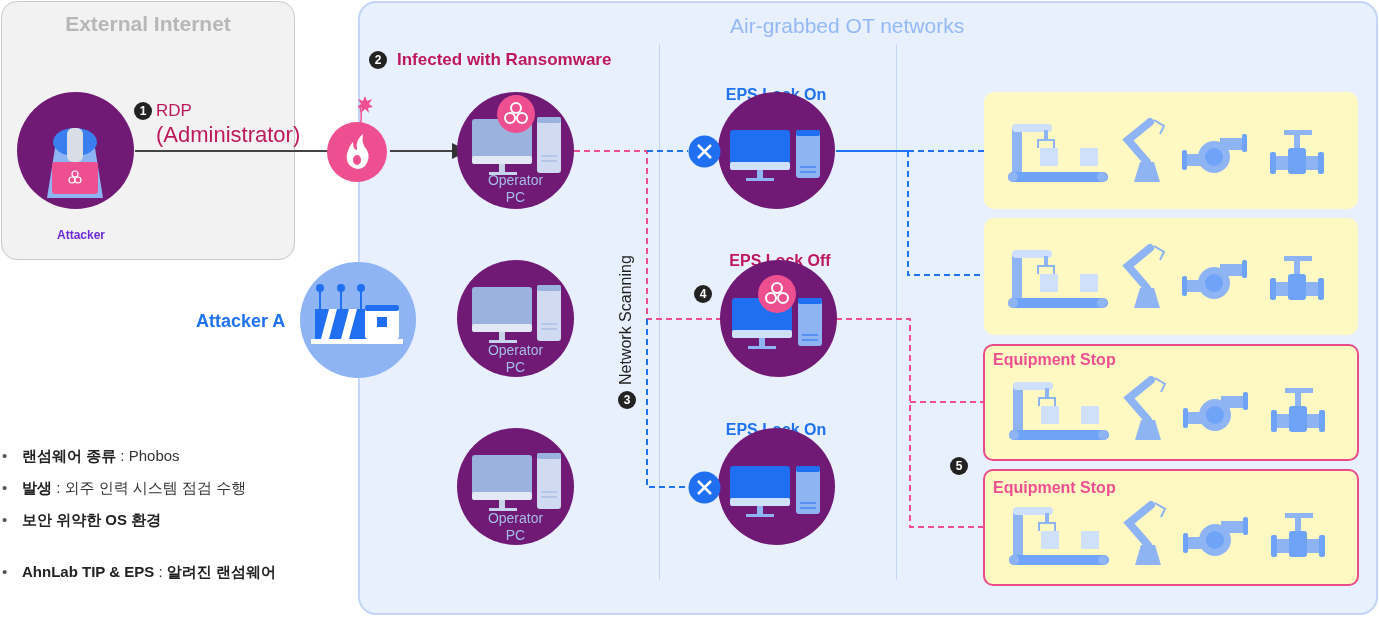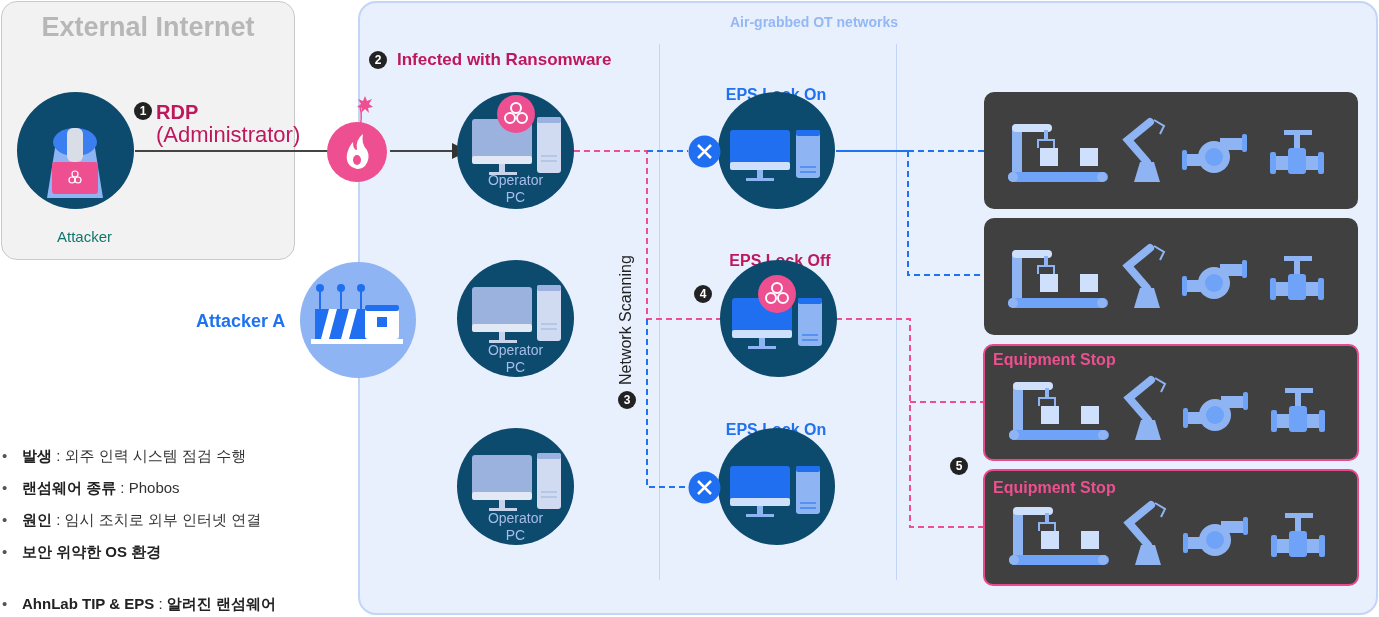--- a/index.html
+++ b/index.html
@@ -1,29 +1,29 @@
 <!DOCTYPE html>
 <html><head>
 <meta charset="utf-8">
 <style>
   html, body { margin:0; padding:0; background:#ffffff; }
   body { width:1379px; height:617px; position:relative; overflow:hidden; font-family:"Liberation Sans", "DejaVu Sans", sans-serif; }
   .abs { position:absolute; }
   .ext-box { left:1px; top:1px; width:294px; height:259px; background:#f2f2f2; border:1.5px solid #c9c9c9; border-radius:16px; box-sizing:border-box; }
-  .ext-title { left:0; top:12px; width:296px; text-align:center; font-size:27px; font-weight:bold; color:#b7b7b7; }
+  .ext-title { left:0; top:12px; width:296px; text-align:center; font-size:21px; font-weight:bold; color:#b7b7b7; }
   .ot-box { left:358px; top:1px; width:1020px; height:614px; background:#e8effd; border:2px solid #c3d5f7; border-radius:18px; box-sizing:border-box; }
-  .ot-title { left:730px; top:14px; font-size:14px; font-weight:bold; color:#94b8f5; }
+  .ot-title { left:730px; top:14px; font-size:21px; font-weight:normal; color:#94b8f5; }
   .vline { width:1px; background:#c3d5f7; }
-  .circle { border-radius:50%; background:#0c4a6e; }
+  .circle { border-radius:50%; background:#701a75; }
   .badge { width:18px; height:18px; border-radius:50%; background:#222; color:#fff; font-size:12px; font-weight:bold; text-align:center; line-height:18px; }
   .pink { color:#be185d; }
   .blue { color:#1f72f0; }
   .label-pc { font-size:14px; color:#a7bde7; text-align:center; line-height:17px; }
   .eps-label { font-size:16px; font-weight:bold; text-align:center; width:160px; }
-  .equip-box { background:#404040; border-radius:10px; box-sizing:border-box;padding-left:8px; }
+  .equip-box { background:#fef9c3; border-radius:10px; box-sizing:border-box;padding-left:8px; }
   .equip-box.stop { border:2px solid #e94a8a; }
   .equip-title { font-size:16px; font-weight:bold; color:#ee4f90; }
   .notes { left:0; top:446px; font-size:15px; color:#333; }
   .note { position:relative; padding-left:22px; height:32px; line-height:20px; }
   .note::before { content:"•"; position:absolute; left:2px; top:0; color:#555; }
   .note b { color:#222; }
   svg { overflow:visible; }
 </style>
 </head>
 <body>
@@ -37,24 +37,24 @@
     <ellipse cx="58" cy="50" rx="22" ry="14" fill="#3a7ef0"></ellipse>
     <rect x="50" y="36" width="16" height="34" rx="6" fill="#d8dde6"></rect>
     <rect x="35" y="70" width="46" height="32" rx="3" fill="#ee4f90"></rect>
     <g stroke="#fff" stroke-width="1.2" fill="none">
       <circle cx="58" cy="82" r="3"></circle>
         <circle cx="55" cy="88" r="3"></circle>
         <circle cx="61" cy="88" r="3"></circle>
     </g>
   </svg>
 </div>
-<div class="abs" style="left:57px;top:228px;font-size:15px;font-weight:normal;color:#0f766e;">Attacker</div>
+<div class="abs" style="left:57px;top:228px;font-size:12px;font-weight:bold;color:#6d28d9;">Attacker</div>
 
 <div class="abs badge" style="left:134px;top:102px;">1</div>
-<div class="abs pink" style="left:156px;top:101px;font-size:20px;font-weight:bold;">RDP</div>
+<div class="abs pink" style="left:156px;top:101px;font-size:17px;font-weight:normal;">RDP</div>
 <div class="abs pink" style="left:156px;top:122px;font-size:22px;">(Administrator)</div>
 
 <div class="abs ot-box"></div>
 <div class="abs ot-title">Air-grabbed OT networks</div>
 <div class="abs vline" style="left:659px;top:44px;height:536px;"></div>
 <div class="abs vline" style="left:896px;top:44px;height:536px;"></div>
 
 <svg class="abs" style="left:0;top:0;" width="1379" height="617">
   <defs>
     <marker id="arr" markerWidth="8" markerHeight="8" refX="7" refY="4" orient="auto">
@@ -353,18 +353,17 @@
         <polygon points="42,78 50,48 58,48 50,78"></polygon>
       </g>
     <rect x="66" y="44" width="34" height="34" rx="3" fill="#fff"></rect>
       <rect x="66" y="44" width="34" height="6" rx="2" fill="#1f6ff0"></rect>
     <rect x="78" y="56" width="10" height="10" fill="#1f6ff0"></rect>
     <rect x="12" y="78" width="92" height="5" fill="#fff"></rect>
   </svg>
 </div>
 
 <div class="abs notes">
+  <div class="note"><b>랜섬웨어 종류</b><span> : </span><span>Phobos</span></div>
   <div class="note"><b>발생</b><span> : </span><span>외주 인력 시스템 점검 수행</span></div>
-  <div class="note"><b>랜섬웨어 종류</b><span> : </span><span>Phobos</span></div>
-  <div class="note"><b>원인</b><span> : </span><span>임시 조치로 외부 인터넷 연결</span></div>
   <div class="note" style="height:52px;"><b>보안 위약한 OS 환경</b><br></div>
   <div class="note"><b>AhnLab TIP &amp; EPS</b><span> : </span><b class="pink">알려진 랜섬웨어</b></div>
 </div>
 
 </body></html>

